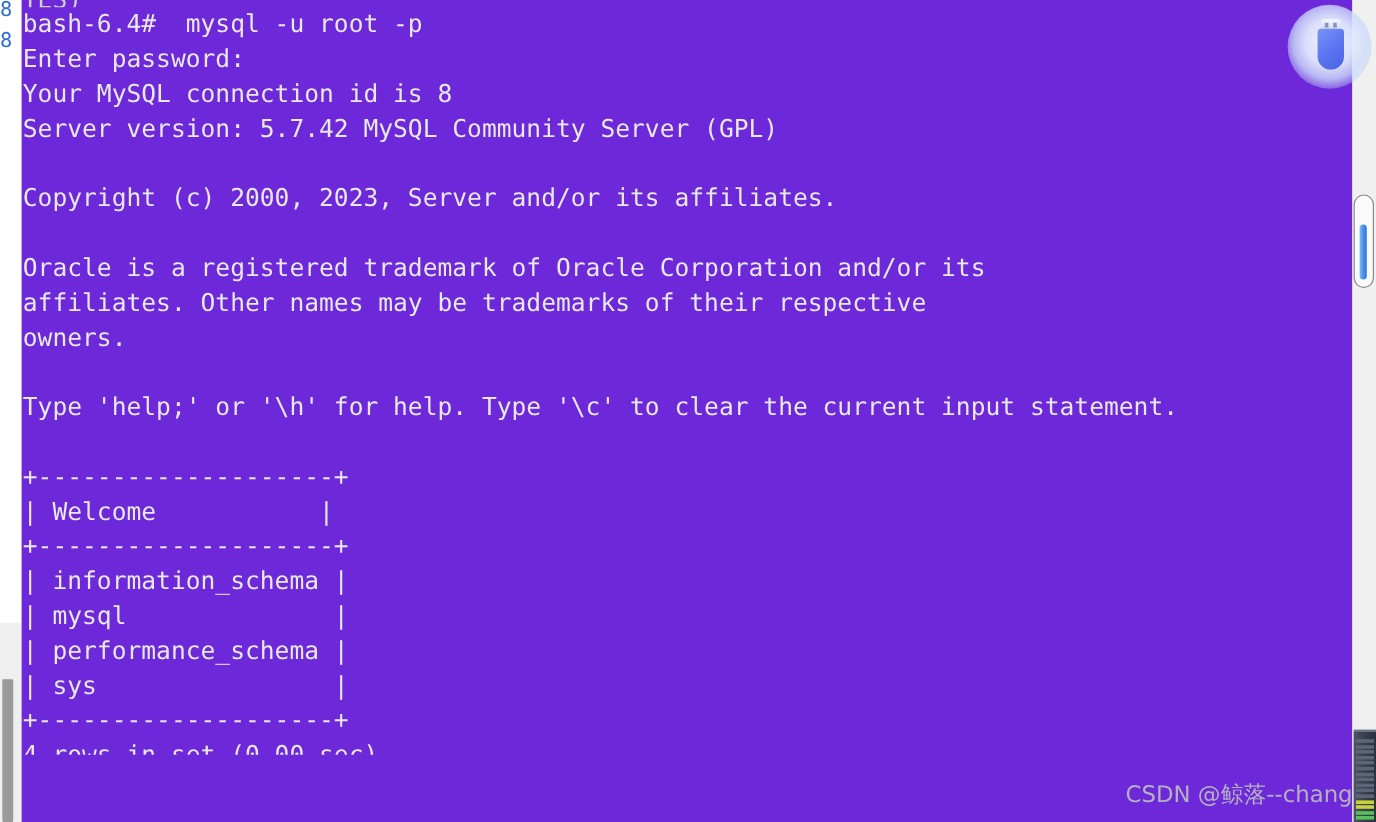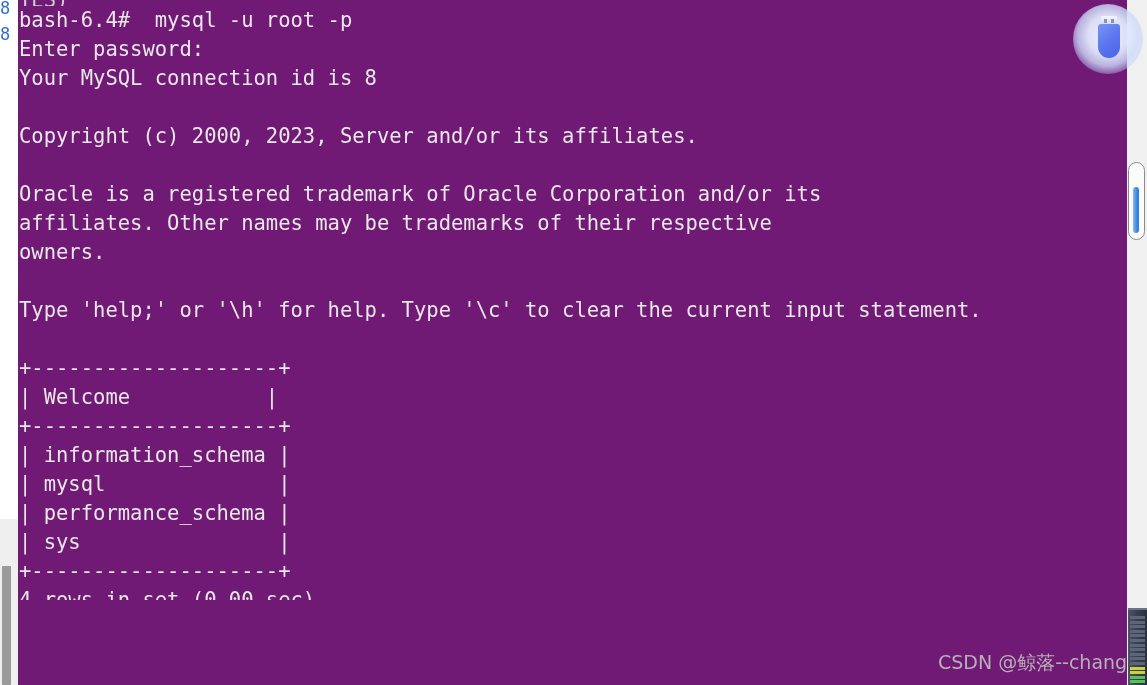--- a/index.html
+++ b/index.html
@@ -54,21 +54,21 @@
     width: 9px; height: 119px;
     background: #9a9a9a;
     border-radius: 1px;
   }
 
   
   #terminal {
     position: absolute;
     left: 18px; top: 0;
     width: 1109px; height: 685px;
-    background: #701a75;
+    background: #6d28d9;
     overflow: hidden;
   }
   #term-lines {
     position: absolute;
     left: 0; top: -6px;
     width: 1109px;
     padding-left: 0;
   }
   .tline {
     height: 29px;
@@ -203,20 +203,21 @@
   </div>
 
   <div id="terminal">
     <div id="term-lines">
 
       <div class="tline clipped-top">YES)</div>
 
       <div class="tline">bash-6.4#  mysql -u root -p</div>
       <div class="tline">Enter password:</div>
       <div class="tline">Your MySQL connection id is 8</div>
+      <div class="tline">Server version: 5.7.42 MySQL Community Server (GPL)</div>
       <div class="tline"></div>
       <div class="tline">Copyright (c) 2000, 2023, Server and/or its affiliates.</div>
       <div class="tline"></div>
       <div class="tline">Oracle is a registered trademark of Oracle Corporation and/or its</div>
       <div class="tline">affiliates. Other names may be trademarks of their respective</div>
       <div class="tline">owners.</div>
       <div class="tline"></div>
       <div class="tline">Type 'help;' or '\h' for help. Type '\c' to clear the current input statement.</div>
       <div class="tline"></div>
       <div class="tline">+--------------------+</div>

